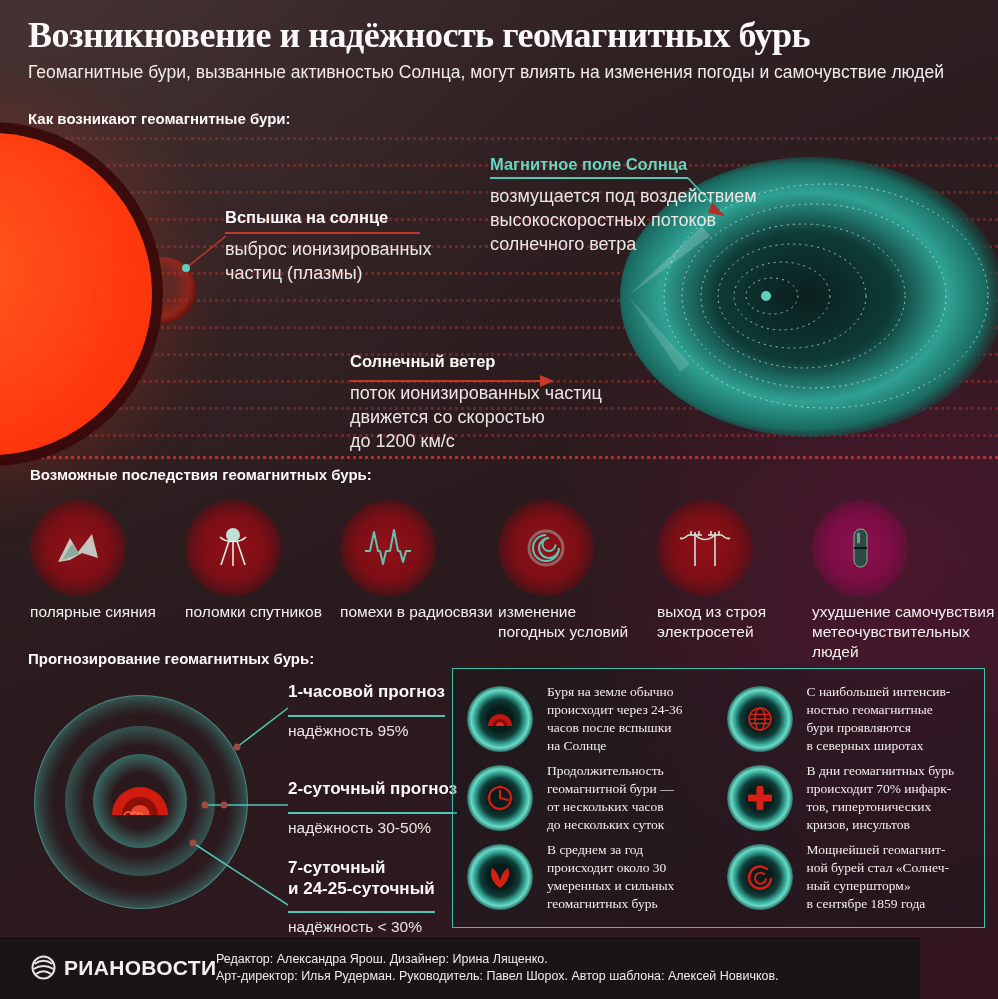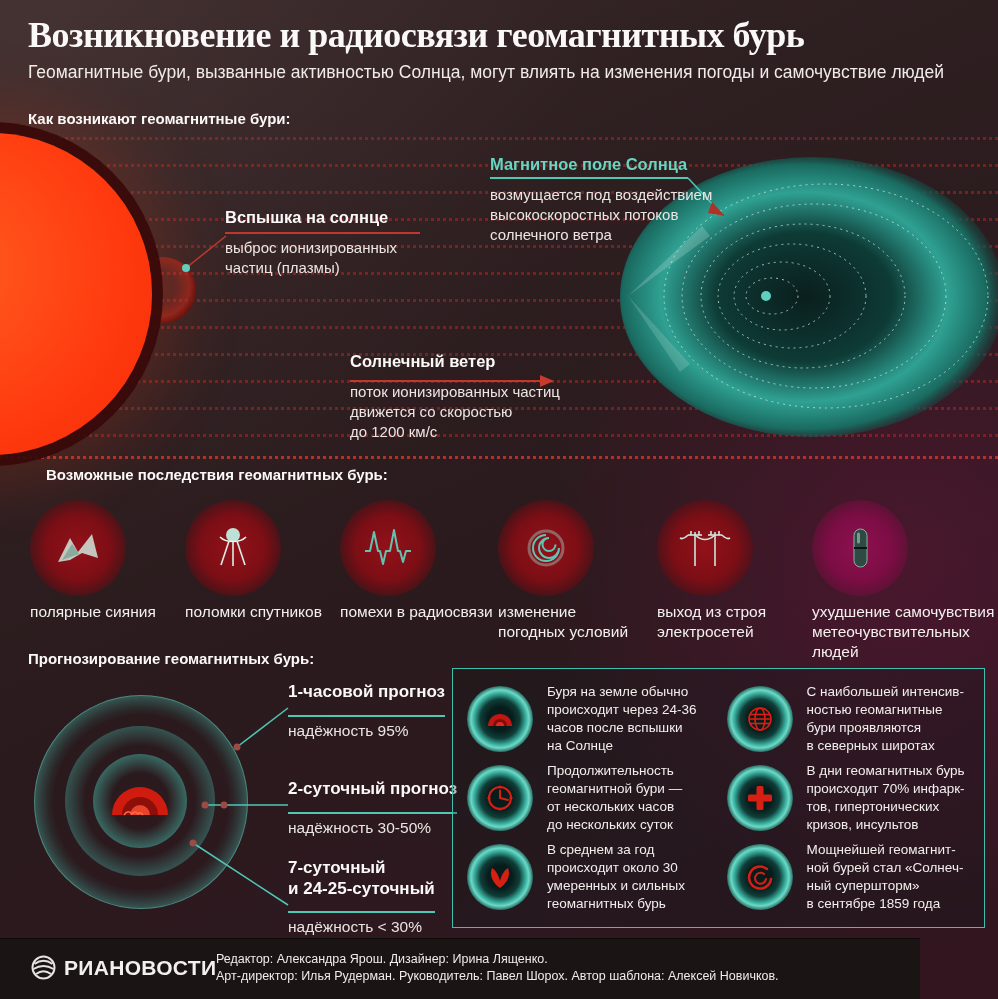--- a/index.html
+++ b/index.html
@@ -23,21 +23,21 @@
   .sun{position:absolute;left:-170px;top:133px;width:322px;height:322px;border-radius:50%;z-index:3;
     background:radial-gradient(circle at 38% 42%,#ff5c20 0%,#ff3a0e 62%,#f52a07 100%);
     box-shadow:0 0 0 11px rgba(56,10,9,.95),0 0 70px 24px rgba(255,60,18,.18);}
   .flare-bubble{position:absolute;left:130px;top:257px;width:66px;height:66px;border-radius:50%;z-index:2;
     background:radial-gradient(circle at 45% 45%,rgba(235,55,35,.15) 30%,rgba(215,40,25,.5) 58%,rgba(110,12,10,.85) 72%,rgba(60,8,8,.2) 82%,transparent 90%);}
   .magneto{position:absolute;left:600px;top:150px;width:398px;height:300px;z-index:2;}
   .s1-lines{position:absolute;left:0;top:100px;width:998px;height:360px;z-index:4;}
   .callout{position:absolute;z-index:5;}
   .callout .c-title{font-size:16.5px;font-weight:700;color:#fbf9f8;display:inline-block;padding-bottom:5px;}
   .callout.teal .c-title{color:#66d6c3;}
-  .callout .c-desc{font-size:15px;line-height:1.32;color:#ece6e3;margin-top:6px;}
+  .callout .c-desc{font-size:18px;line-height:1.32;color:#ece6e3;margin-top:6px;}
 
   
   .cq{position:absolute;top:500px;z-index:6;}
   .cq-circle{position:relative;width:96px;height:96px;border-radius:50%;
     background:radial-gradient(circle,#931119 0%,#7c0e15 48%,rgba(102,12,18,.55) 70%,transparent 82%);
     display:flex;align-items:center;justify-content:center;}
   .cq-circle.magenta{background:radial-gradient(circle,#8e1050 0%,#7c0d44 48%,rgba(118,12,64,.5) 70%,transparent 82%);}
   .cq-label{margin-top:6px;font-size:15.5px;line-height:1.3;color:#f3f0ee;}
 
   
@@ -45,40 +45,40 @@
   .f-dome{position:absolute;left:108px;top:779px;z-index:4;}
   .f-lines{position:absolute;left:0;top:660px;width:452px;height:290px;z-index:5;}
   .f-label{position:absolute;z-index:6;}
   .f-label .fl-title{display:inline-block;font-size:17px;font-weight:700;color:#fbf9f8;
     padding-bottom:12px;border-bottom:2px solid #4fc7b5;line-height:1.22;}
   .f-label .fl-rel{font-size:15.5px;color:#e9e5e2;margin-top:5px;}
 
   .panel{position:absolute;left:452px;top:668px;width:533px;height:260px;z-index:6;
     border:1.5px solid #3fbfae;background:rgba(14,26,24,.28);box-sizing:border-box;
     display:grid;grid-template-columns:1fr 1fr;grid-template-rows:repeat(3,1fr);grid-auto-flow:column;
-    padding:10px 6px 10px 14px;column-gap:8px;}
+    padding:10px 6px 10px 14px;column-gap:8px;font-family:Liberation Serif, serif;}
   .fact{display:flex;align-items:center;gap:14px;}
   .glow{flex:0 0 66px;width:66px;height:66px;border-radius:50%;
     background:radial-gradient(circle,#081d1b 26%,#0f3d38 42%,#3cb4a2 56%,#6fd8c6 62%,#1b5c54 72%,rgba(10,30,28,0) 80%);
     display:flex;align-items:center;justify-content:center;}
   .fact-text{font-size:13.5px;line-height:1.34;color:#f1eeec;}
 
   
   .footer{position:absolute;left:0;bottom:0;width:920px;height:60px;background:#1a1415;z-index:9;
     border-top:1px solid rgba(0,0,0,.5);}
   .brand{position:absolute;left:30px;top:15px;display:flex;align-items:center;gap:7px;}
   .brand-text{font-size:21px;font-weight:700;letter-spacing:.3px;color:#f2efed;}
   .credits{position:absolute;left:216px;top:12px;font-size:12.5px;line-height:1.35;color:#efeceb;}
 </style>
 </head>
 <body>
 
 <div class="page">
 
-  <div class="title">Возникновение и радиосвязи геомагнитных бурь</div>
+  <div class="title">Возникновение и надёжность геомагнитных бурь</div>
   <div class="subtitle">Геомагнитные бури, вызванные активностью Солнца, могут влиять на изменения погоды и самочувствие людей</div>
 
   <div class="sec-head" style="left:28px;top:110px;">Как возникают геомагнитные бури:</div>
 
   <div class="dotrow" style="top:137px"></div>
   <div class="dotrow" style="top:164px"></div>
   <div class="dotrow" style="top:191px"></div>
   <div class="dotrow" style="top:218px"></div>
   <div class="dotrow" style="top:245px"></div>
   <div class="dotrow" style="top:272px"></div>
@@ -139,21 +139,21 @@
 высокоскоростных потоков
 солнечного ветра</div>
   </div>
   <div class="callout" style="left:350px;top:352px;">
     <div class="c-title">Солнечный ветер</div>
     <div class="c-desc pre">поток ионизированных частиц
 движется со скоростью
 до 1200 км/с</div>
   </div>
 
-  <div class="sec-head" style="left:30px;top:466px;margin-left:16px;">Возможные последствия геомагнитных бурь:</div>
+  <div class="sec-head" style="left:30px;top:466px;">Возможные последствия геомагнитных бурь:</div>
 
   <div class="cq" style="left:30px;text-align:center;">
     <div class="cq-circle">
       <svg width="60" height="60" viewBox="0 0 60 60">
         <path d="M10 44 L22 20 L30 34 L44 16 L50 40 L34 35 L22 42 Z" fill="#cfe6da" opacity=".85"></path>
         <path d="M14 42 L24 26 L31 36 Z" fill="#6f9e8e" opacity=".7"></path>
       </svg>
     </div>
     <div class="cq-label pre">полярные сияния</div>
   </div>

